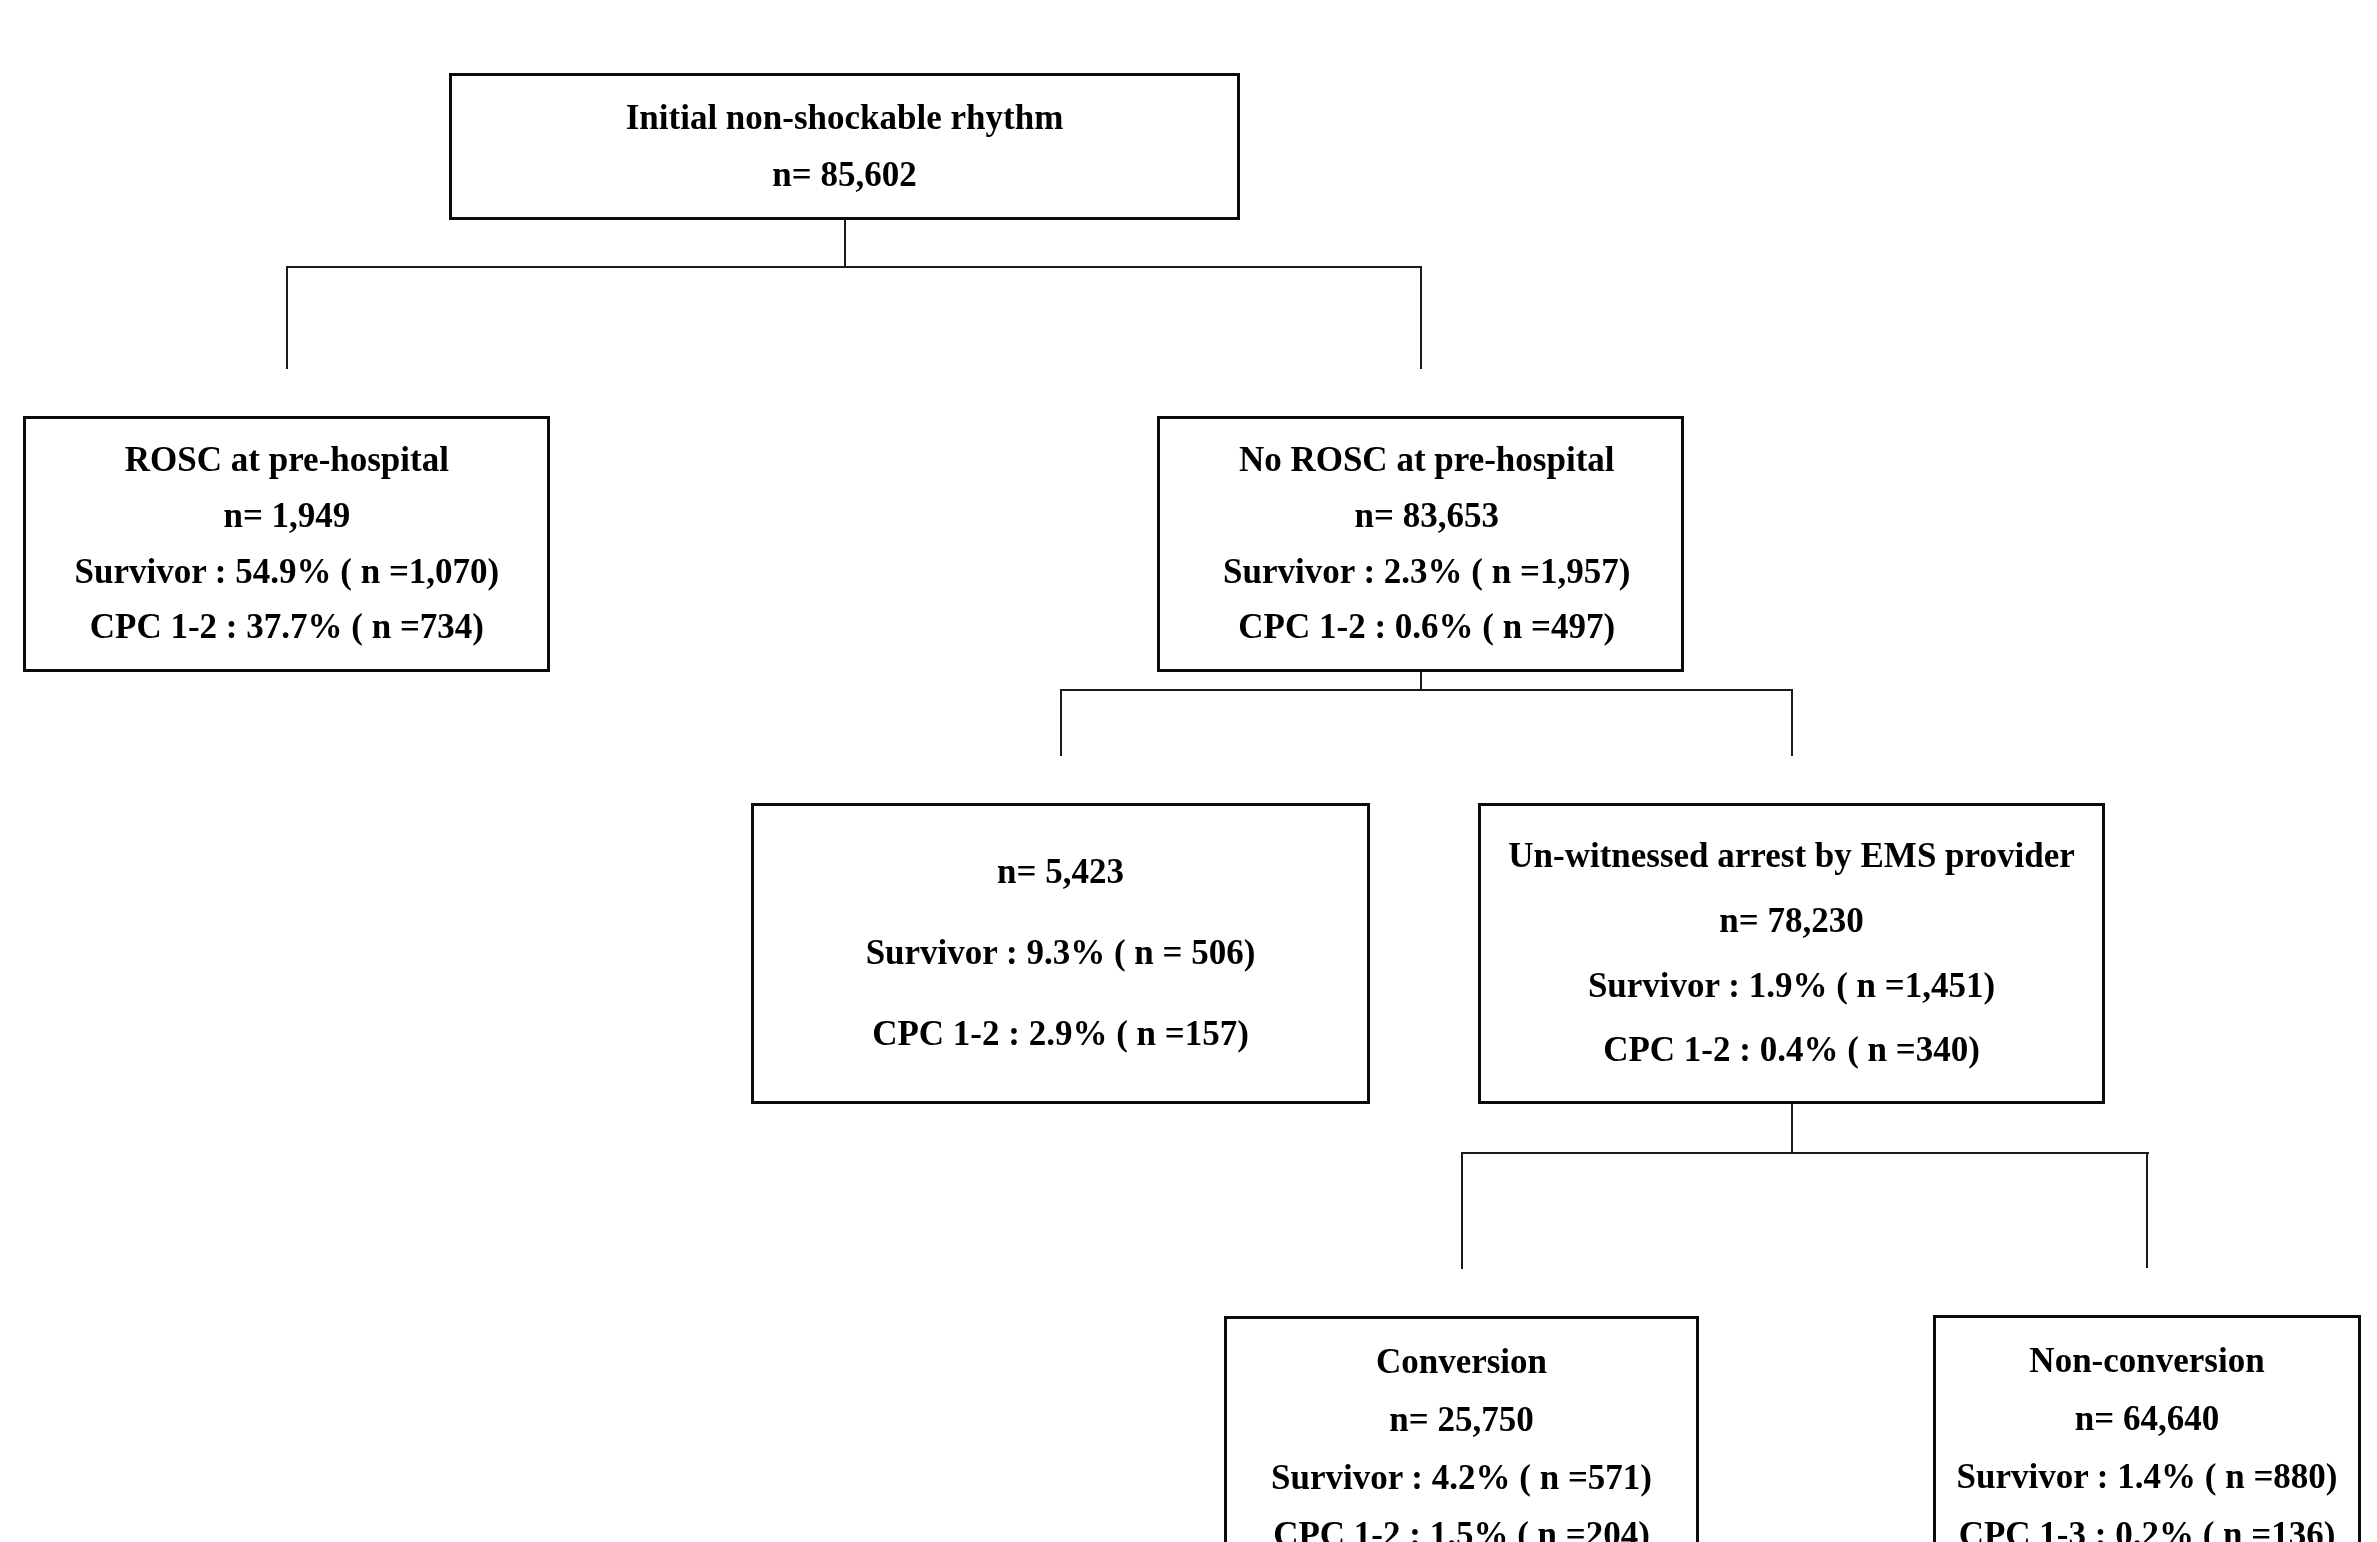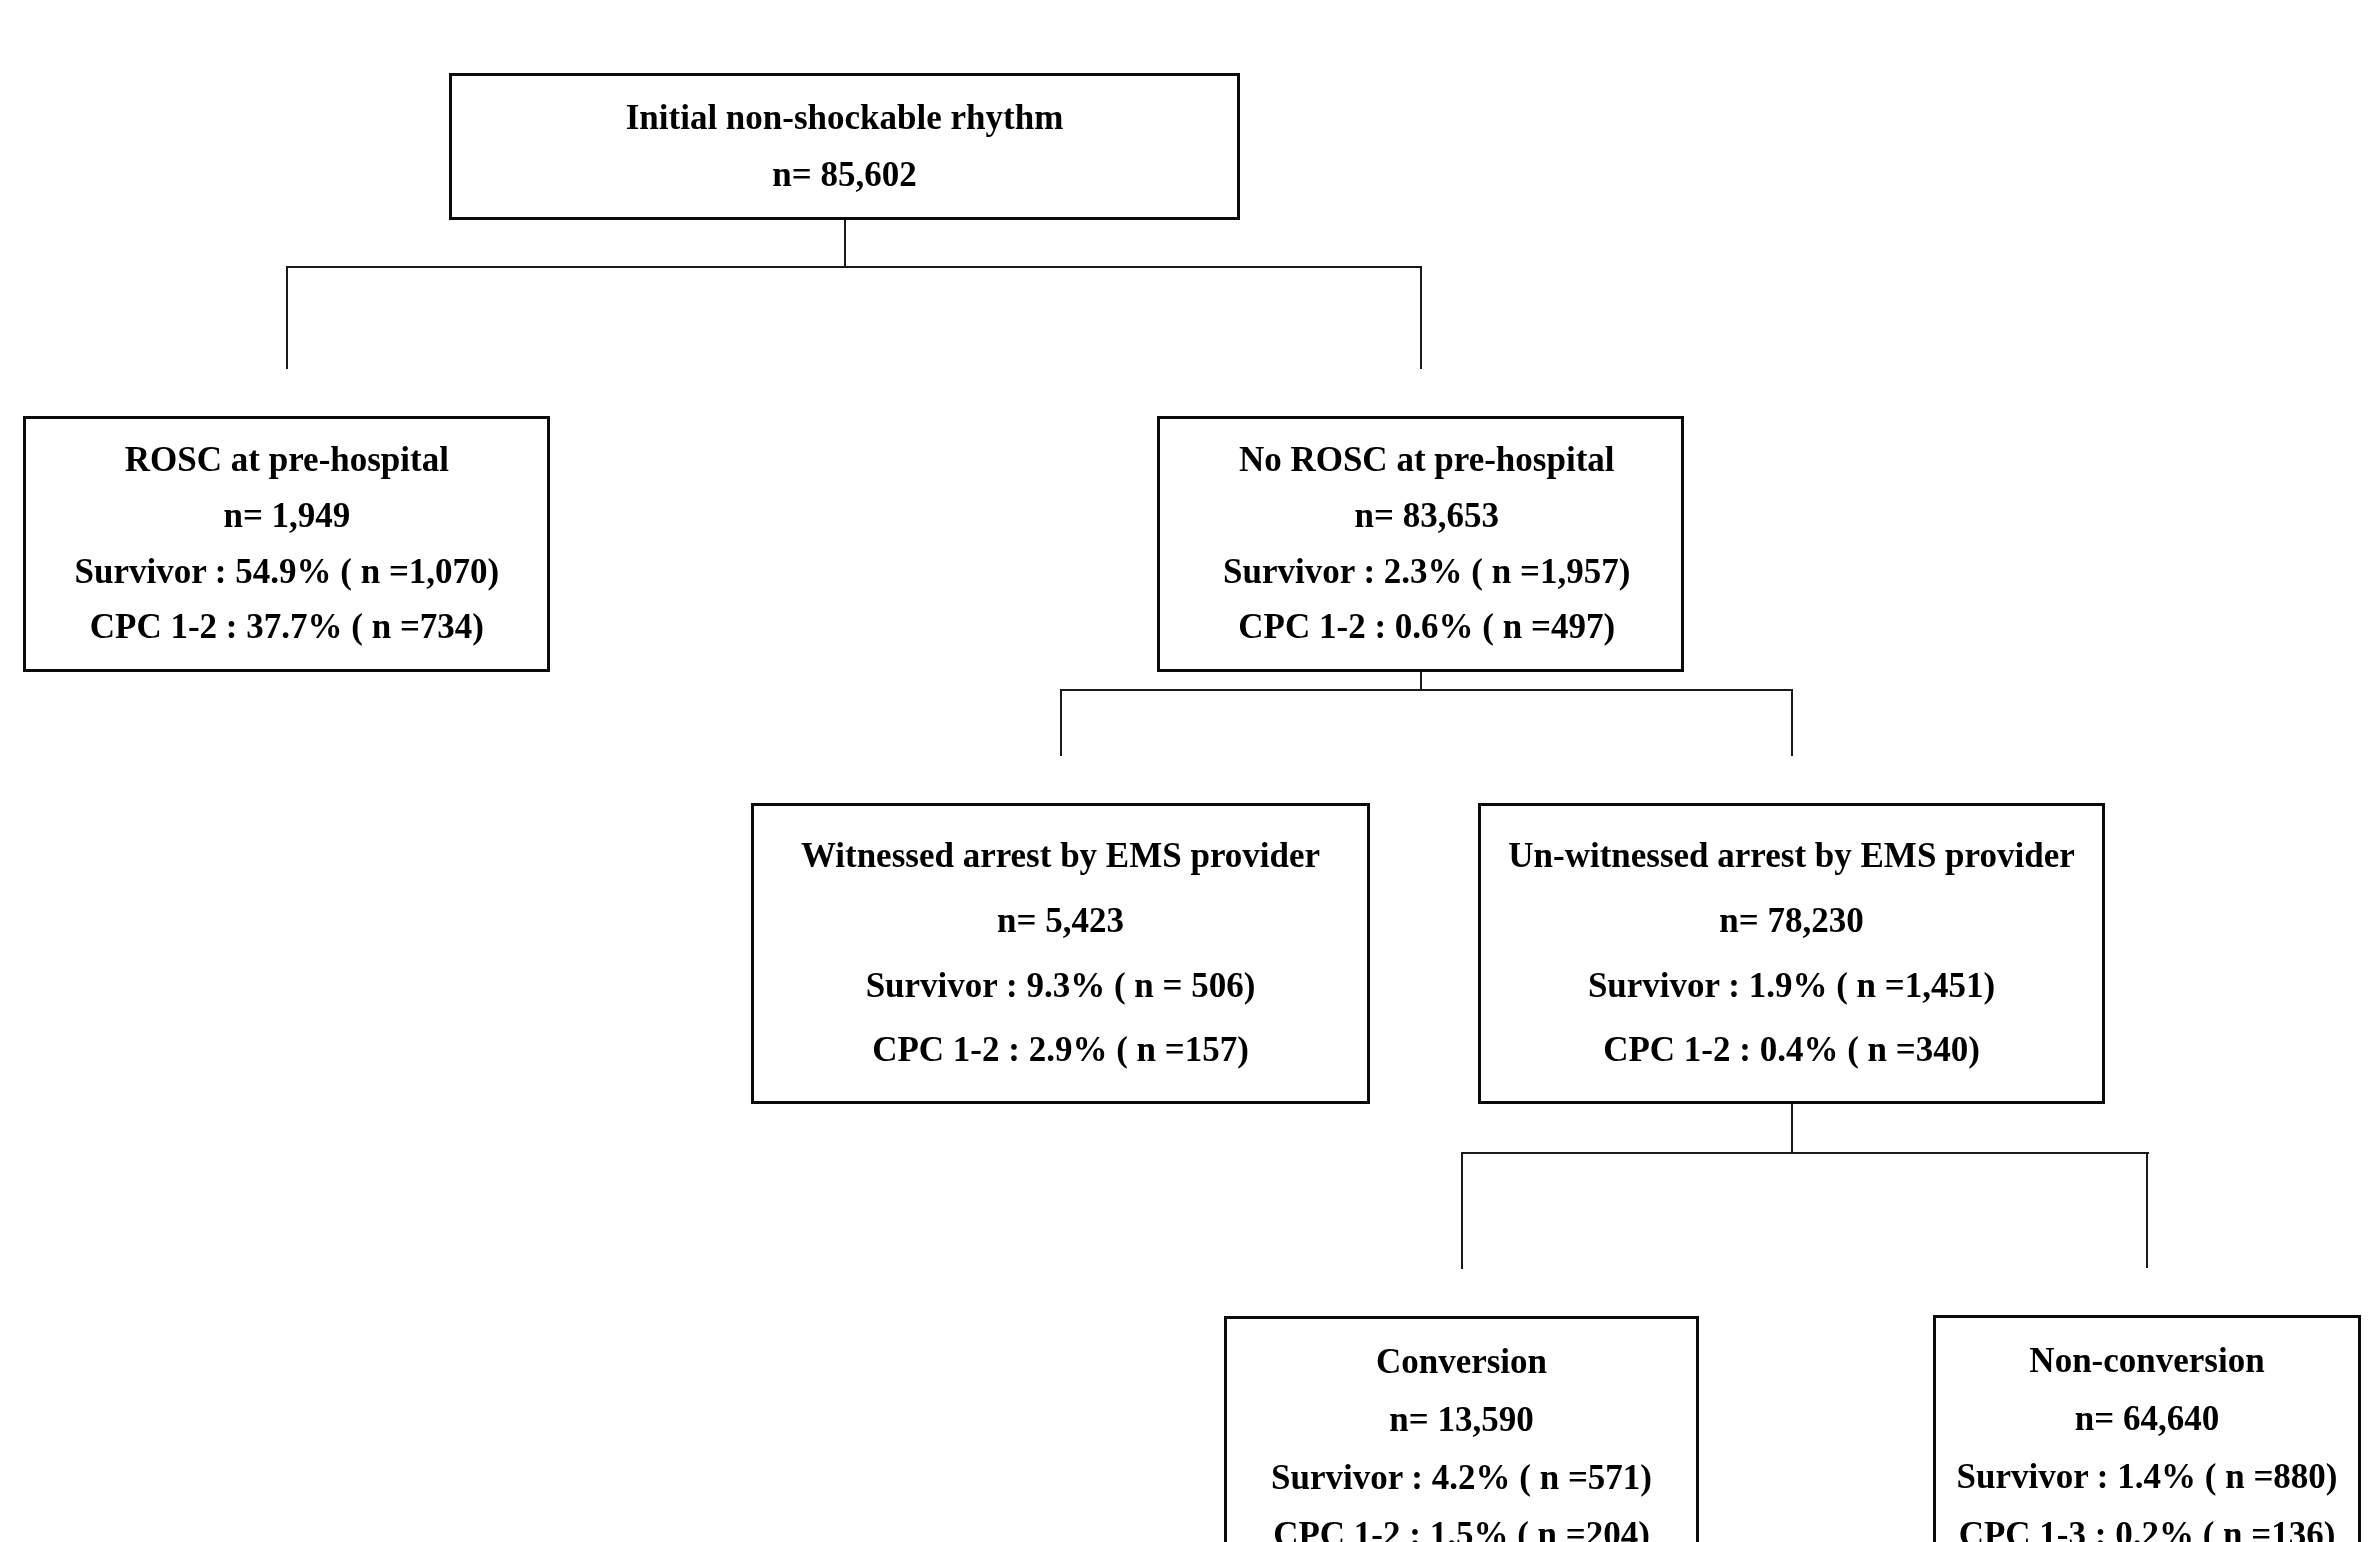--- a/index.html
+++ b/index.html
@@ -85,36 +85,35 @@
   </div>
 
   <div class="box" id="node-no-rosc">
     <span class="line">No ROSC at pre-hospital</span>
     <span class="line">n= 83,653</span>
     <span class="line">Survivor :  2.3% ( n =1,957)</span>
     <span class="line">CPC 1-2 :  0.6% ( n =497)</span>
   </div>
 
   <div class="box" id="node-witnessed">
-    <span class="line">Witnessed arrest by EMS provider</span>
     <span class="line">n= 5,423</span>
     <span class="line">Survivor :  9.3% ( n = 506)</span>
     <span class="line">CPC 1-2 : 2.9% ( n =157)</span>
   </div>
 
   <div class="box" id="node-unwitnessed">
     <span class="line">Un-witnessed arrest by EMS provider</span>
     <span class="line">n= 78,230</span>
     <span class="line">Survivor :  1.9% ( n =1,451)</span>
     <span class="line">CPC 1-2 : 0.4% ( n =340)</span>
   </div>
 
   <div class="box" id="node-conversion">
     <span class="line">Conversion</span>
-    <span class="line">n= 13,590</span>
+    <span class="line">n= 25,750</span>
     <span class="line">Survivor : 4.2% ( n =571)</span>
     <span class="line">CPC 1-2 :  1.5% ( n =204)</span>
   </div>
 
   <div class="box" id="node-non-conversion">
     <span class="line">Non-conversion</span>
     <span class="line">n= 64,640</span>
     <span class="line">Survivor : 1.4% ( n =880)</span>
     <span class="line">CPC 1-3 : 0.2% ( n =136)</span>
   </div>

